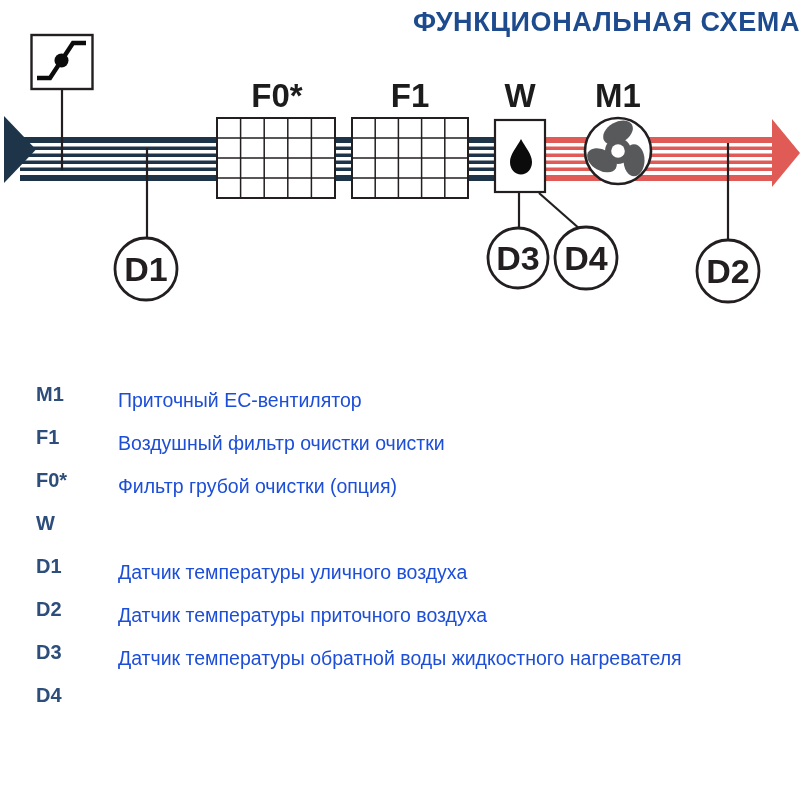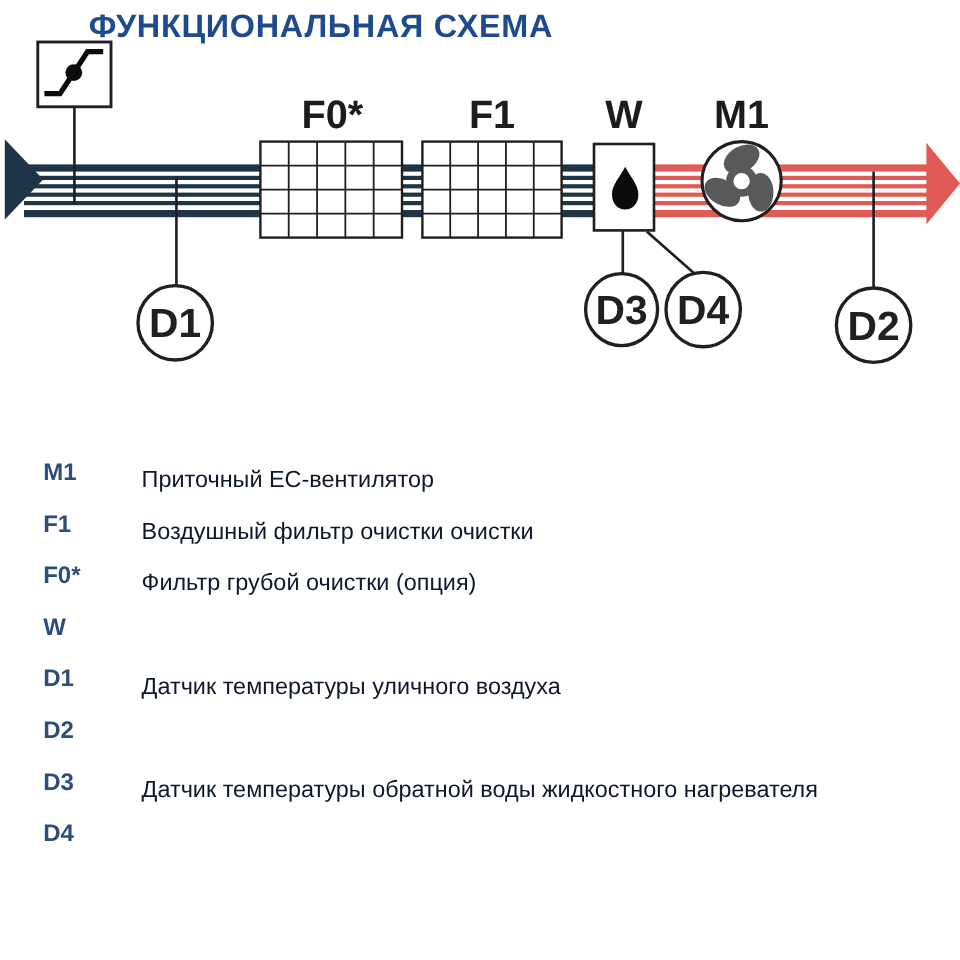--- a/index.html
+++ b/index.html
@@ -1,33 +1,33 @@
 <!DOCTYPE html>
 <html><head>
 <meta charset="utf-8">
 <style>
   html,body{margin:0;padding:0;}
   body{
     width:800px;height:800px;position:relative;background:#ffffff;
     font-family:"Liberation Sans", sans-serif;overflow:hidden;
   }
   .page-title{
-    position:absolute;top:7px;left:74px;width:726px;text-align:left;
+    position:absolute;top:7px;left:74px;width:726px;text-align:right;
     font-size:27px;font-weight:bold;letter-spacing:.6px;color:#1d4b8e;line-height:30px;
   }
   svg.diagram{position:absolute;top:0;left:0;}
   svg text{font-family:"Liberation Sans", sans-serif;}
   .unit-label{font-size:33px;font-weight:bold;fill:#1c1c1c;}
   .sensor-label{font-size:34px;font-weight:bold;fill:#231f20;}
   .legend{position:absolute;left:36px;top:382px;width:740px;}
   .legend-row{display:flex;align-items:center;height:24px;margin-bottom:19px;}
   .legend-key{
     width:82px;flex:0 0 82px;font-size:20px;font-weight:bold;color:#2d4d7a;
   }
-  .legend-text{font-size:19.5px;color:#0f172a;white-space:nowrap;margin-top:12px;}
+  .legend-text{font-size:19.5px;color:#1d4ed8;white-space:nowrap;margin-top:12px;}
   .legend-key svg{display:block;}
 </style>
 </head>
 <body>
 
 <div class="page-title">ФУНКЦИОНАЛЬНАЯ СХЕМА</div>
 
 <svg class="diagram" width="800" height="352" viewBox="0 0 800 352">
 
   <g fill="#1e3448">
@@ -138,20 +138,21 @@
   </div>
   <div class="legend-row">
     <span class="legend-key">W</span>
   </div>
   <div class="legend-row">
     <span class="legend-key">D1</span>
     <span class="legend-text">Датчик температуры уличного воздуха</span>
   </div>
   <div class="legend-row">
     <span class="legend-key">D2</span>
+    <span class="legend-text">Датчик температуры приточного воздуха</span>
   </div>
   <div class="legend-row">
     <span class="legend-key">D3</span>
     <span class="legend-text">Датчик температуры обратной воды жидкостного нагревателя</span>
   </div>
   <div class="legend-row">
     <span class="legend-key">D4</span>
   </div>
 </div>
 

